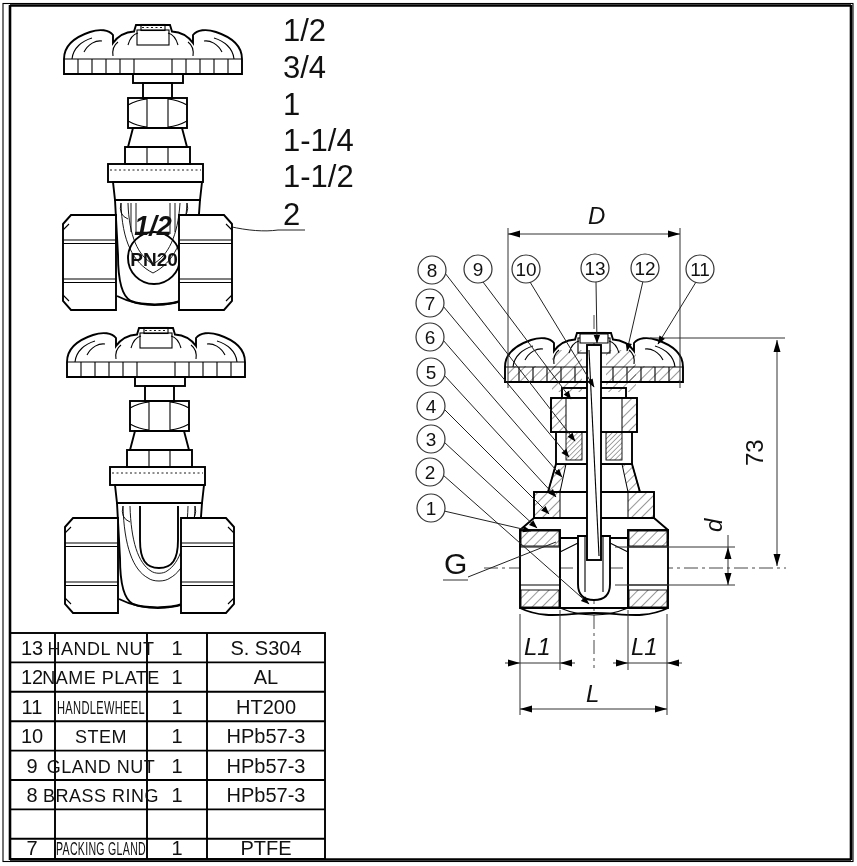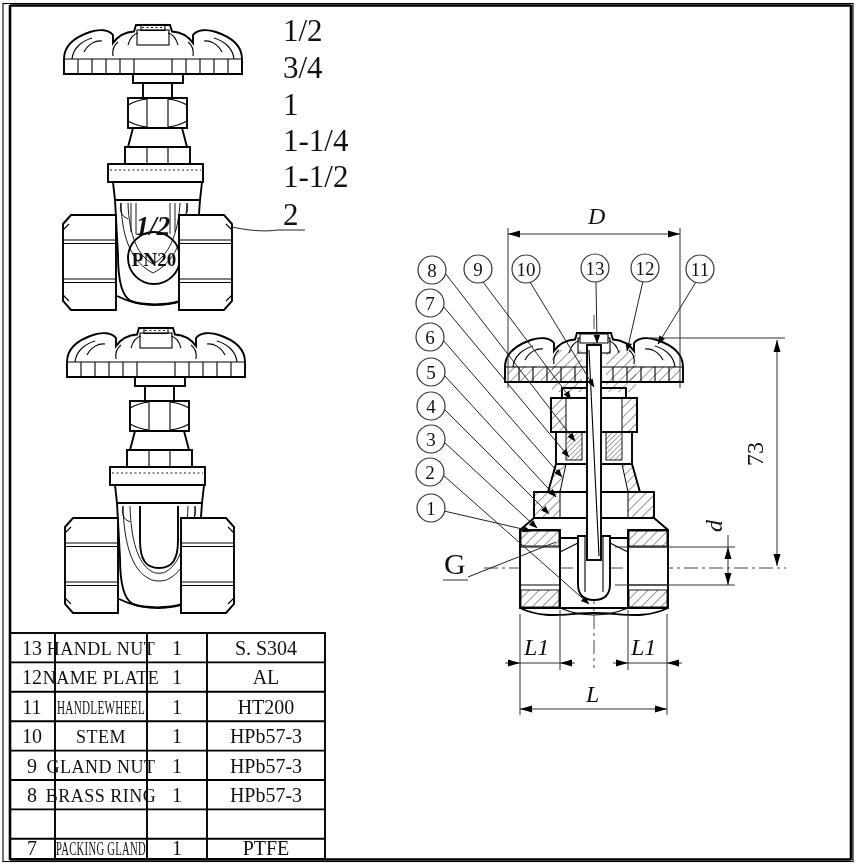--- a/index.html
+++ b/index.html
@@ -1,17 +1,17 @@
 <!DOCTYPE html>
 <html><head>
 <meta charset="utf-8">
 <style>
   html,body{margin:0;padding:0;background:#e8e8e8;}
   .page{position:relative;width:857px;height:866px;background:#ffffff;margin:0 auto;
-        font-family:Liberation Serif, serif;}
+        font-family:Liberation Sans, sans-serif;}
   svg{position:absolute;left:0;top:0;}
   svg text{fill:#111;}
   .ln{stroke:#000;fill:none;}
   .w1{stroke-width:1.1;} .w2{stroke-width:1.9;} .w3{stroke-width:2.6;}
   .whitefill{fill:#fff;stroke:#000;}
   .thin{stroke:#000;stroke-width:0.9;fill:none;}
   .dim{stroke:#333;stroke-width:1;fill:none;}
   .leader{stroke:#222;stroke-width:1;fill:none;}
   .arrow{fill:#000;stroke:none;}
   .balloon{fill:#fff;stroke:#333;stroke-width:1.2;}

